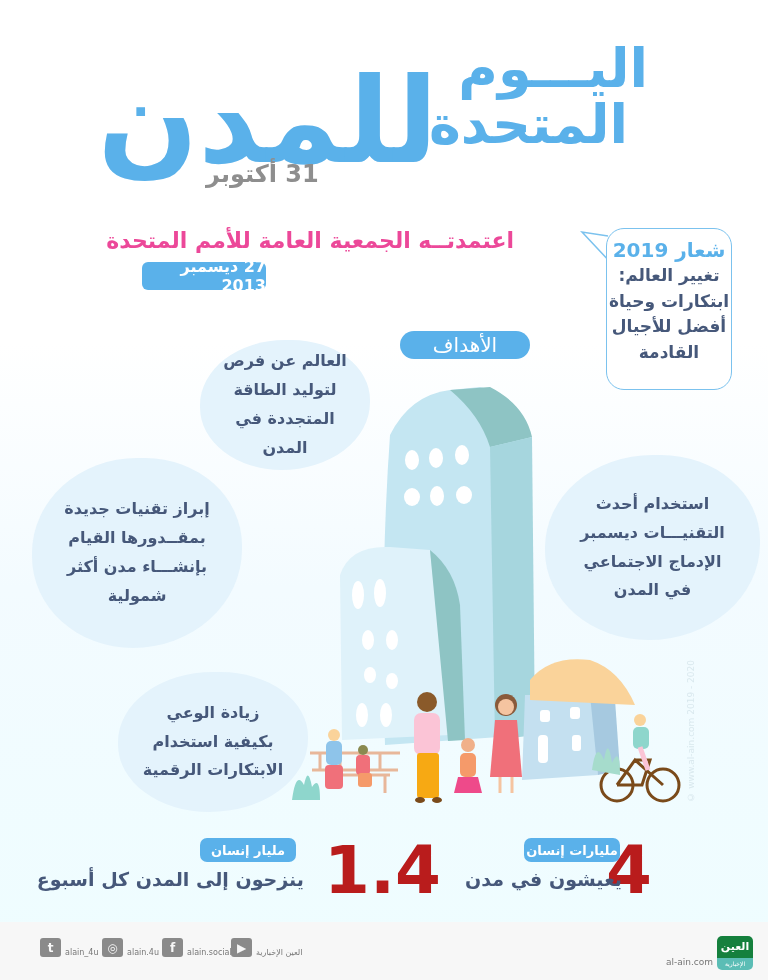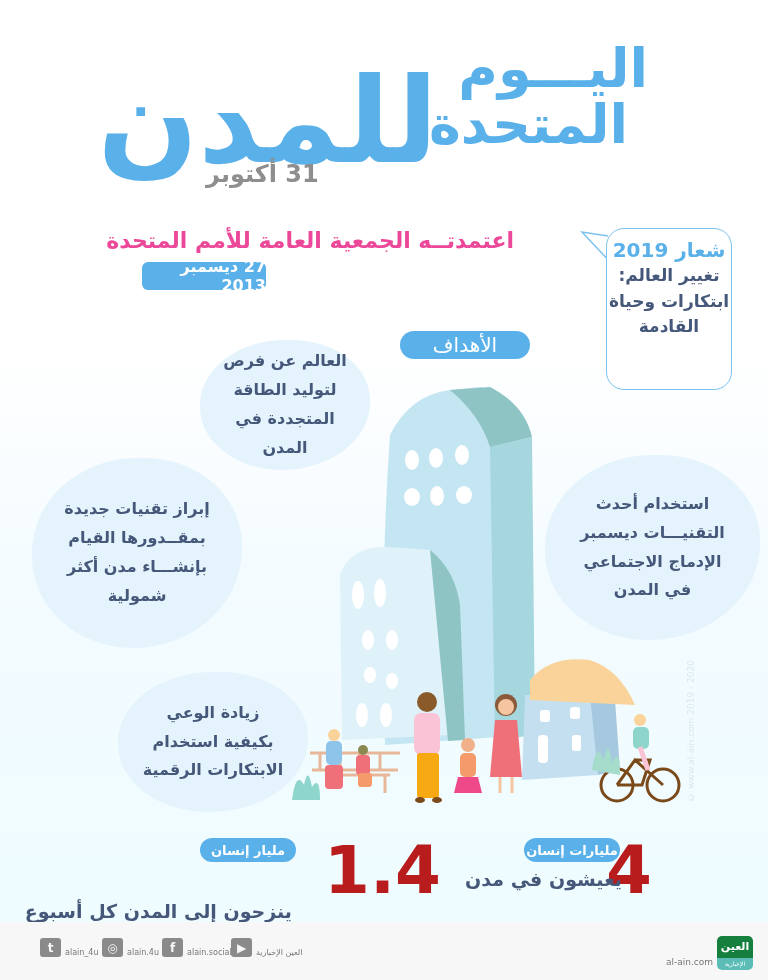--- a/index.html
+++ b/index.html
@@ -34,21 +34,21 @@
   
   .bubble { background: #e4f3fc; border-radius: 50% 46% 52% 48%; display:flex; flex-direction:column; align-items:center; justify-content:center; text-align:center; }
   .bubble span { font-size: 16px; font-weight: bold; color: #46587a; line-height: 1.8; white-space: nowrap; }
   .b1 { left: 200px; top: 340px; width: 170px; height: 130px; }
   .b2 { left: 32px; top: 458px; width: 210px; height: 190px; }
   .b3 { left: 118px; top: 672px; width: 190px; height: 140px; }
   .b4 { left: 545px; top: 455px; width: 215px; height: 185px; }
 
   
   .stat-num { font-weight: bold; color: #b91c1c; line-height: 1; font-size: 66px; }
-  .stat-pill { background: #5ab1ea; color: #fff; font-size: 13px; font-weight: bold; border-radius: 12px; display:flex; align-items:center; justify-content:center; height: 24px; }
+  .stat-pill { background: #5ab1ea; color: #fff; font-size: 13px; font-weight: bold; border-radius: 7px; display:flex; align-items:center; justify-content:center; height: 24px; }
   .stat-desc { font-size: 19px; font-weight: bold; color: #46587a; white-space: nowrap; }
 
   
   .footer { left: 0; top: 922px; width: 768px; height: 58px; background: #f7f7f7; direction: ltr; }
   .social { position: absolute; top: 16px; display:flex; align-items:flex-end; gap: 4px; }
   .social .ico { width: 21px; height: 19px; background: #8a8a8a; border-radius: 3px; color: #f7f7f7; font-size: 12px; font-weight: bold; display:flex; align-items:center; justify-content:center; }
   .social .lbl { font-size: 8px; color: #777; }
   .site { position: absolute; left: 666px; top: 35px; font-size: 9px; color: #777; }
   .logo { position: absolute; left: 717px; top: 14px; width: 36px; height: 34px; border-radius: 5px; overflow: hidden; }
   .logo .top { height: 22px; background: #15803d; color:#fff; font-size: 11px; font-weight: bold; text-align:center; line-height:22px; }
@@ -67,20 +67,21 @@
 <div class="abs adopted">اعتمدتــه الجمعية العامة للأمم المتحدة</div>
 <div class="abs adopted-date">27 ديسمبر 2013</div>
 
 <svg class="abs slogan-tail" width="40" height="40">
   <path d="M28 6 L2 2 L32 34" fill="#fff" stroke="#7bc2ee" stroke-width="1.5"></path>
 </svg>
 <div class="abs slogan">
   <div class="slogan-year">شعار 2019</div>
   <div class="slogan-line">تغيير العالم:</div>
   <div class="slogan-line">ابتكارات وحياة</div>
+  <div class="slogan-line">أفضل للأجيال</div>
   <div class="slogan-line">القادمة</div>
 </div>
 
 <div class="abs goals-pill">الأهداف</div>
 
 <svg class="abs" style="left:290px; top:375px;" width="420" height="430" viewBox="0 0 420 430">
 
   <g>
     <path d="M100 60 Q120 20 160 15 L190 12 Q230 20 240 60 L238 360 L95 370 Q90 200 100 60Z" fill="#c4e6f2"></path>
     <path d="M160 15 L200 12 Q235 30 242 62 L200 72 Q190 40 160 15Z" fill="#8ec4c4"></path>
@@ -198,21 +199,21 @@
   <span>الإدماج الاجتماعي</span>
   <span>في المدن</span>
 </div>
 
 <div class="abs stat-num" style="left:606px; top:838px;">4</div>
 <div class="abs stat-pill" style="left:524px; top:838px; width:96px;">مليارات إنسان</div>
 <div class="abs stat-desc" style="right:146px; top:868px;">يعيشون في مدن</div>
 
 <div class="abs stat-num" style="left:324px; top:838px; direction:ltr;">1.4</div>
 <div class="abs stat-pill" style="left:200px; top:838px; width:96px;">مليار إنسان</div>
-<div class="abs stat-desc" style="right:476px; top:868px;margin-top:32px;">ينزحون إلى المدن كل أسبوع</div>
+<div class="abs stat-desc" style="right:464px; top:868px;">ينزحون إلى المدن كل أسبوع</div>
 
 <div class="abs footer">
   <div class="social" style="left:40px;">
     <div class="ico">t</div>
     <div class="lbl">alain_4u</div>
   </div>
   <div class="social" style="left:102px;">
     <div class="ico">◎</div>
     <div class="lbl">alain.4u</div>
   </div>

